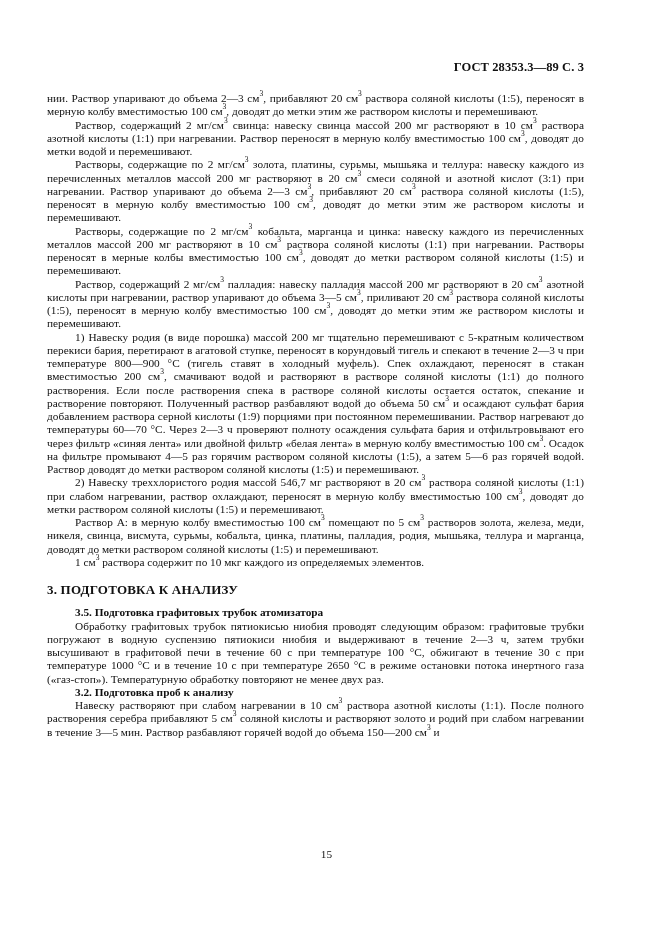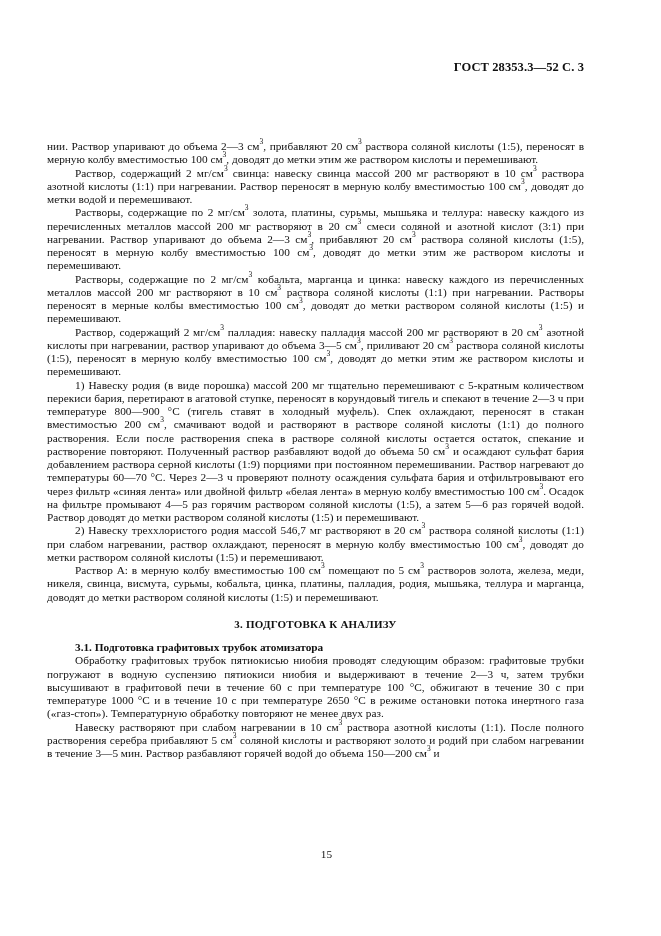--- a/index.html
+++ b/index.html
@@ -1,48 +1,50 @@
 <!DOCTYPE html>
 <html><head>
   <meta charset="utf-8">
   <style>
     html, body { margin: 0; padding: 0; background: #ffffff; }
     body { width: 661px; height: 936px; position: relative; overflow: hidden;
            font-family: "Liberation Serif", serif; color: #111; }
     .header { position: absolute; top: 60px; right: 77px; font-weight: bold; font-size: 12.5px;
               letter-spacing: 0.1px; }
     .content { position: absolute; left: 47px; top: 92px; width: 537px;
-               font-size: 11.3px; line-height: 13.25px; text-align: justify; margin-top: 48px; }
+               font-size: 11.3px; line-height: 13.25px; text-align: justify; }
     .content p { margin: 0; text-indent: 28px; hyphens: manual; }
     .content p.noindent { text-indent: 0; }
     sup { font-size: 7.5px; line-height: 0; position: relative; top: -1px; vertical-align: super; }
-    .section-title { text-align: center; font-weight: bold; font-size: 11px; text-indent: 0 !important;
+    .section-title { text-align: left; font-weight: bold; font-size: 13px; text-indent: 0 !important;
                      margin: 14px 0 10px 0 !important; letter-spacing: 0.2px; }
     .subhead { font-weight: bold; }
     .page-number { position: absolute; top: 848px; left: 0; width: 653px; text-align: center;
                    font-size: 11.3px; }
   </style>
 </head>
 <body>
 
-<div class="header">ГОСТ 28353.3—52 С. 3</div>
+<div class="header">ГОСТ 28353.3—89 С. 3</div>
 
 <div class="content">
   <div id="paras">
       <p class="noindent">нии. Раствор упаривают до объема 2—3 см<sup>3</sup>, прибавляют 20 см<sup>3</sup> раствора соляной кислоты (1:5), переносят в мерную колбу вместимостью 100 см<sup>3</sup>, доводят до метки этим же раствором кислоты и перемешивают.</p>
       <p>Раствор, содержащий 2 мг/см<sup>3</sup> свинца: навеску свинца массой 200 мг растворяют в 10 см<sup>3</sup> рас­твора азотной кислоты (1:1) при нагревании. Раствор переносят в мерную колбу вместимостью 100 см<sup>3</sup>, доводят до метки водой и перемешивают.</p>
       <p>Растворы, содержащие по 2 мг/см<sup>3</sup> золота, платины, сурьмы, мышьяка и теллура: навеску каж­дого из перечисленных металлов массой 200 мг растворяют в 20 см<sup>3</sup> смеси соляной и азотной кислот (3:1) при нагревании.  Раствор упаривают до объема 2—3 см<sup>3</sup>, прибавляют 20 см<sup>3</sup> раствора соляной кислоты (1:5), переносят в мерную колбу вместимостью 100 см<sup>3</sup>, доводят до метки этим же раство­ром кислоты и перемешивают.</p>
       <p>Растворы, содержащие по 2 мг/см<sup>3</sup> кобальта, марганца и цинка: навеску каждого из перечис­ленных металлов массой 200 мг растворяют в 10 см<sup>3</sup> раствора соляной кислоты (1:1) при нагрева­нии. Растворы переносят в мерные колбы вместимостью 100 см<sup>3</sup>, доводят до метки раствором соляной кислоты (1:5) и перемешивают.</p>
       <p>Раствор, содержащий 2 мг/см<sup>3</sup> палладия: навеску палладия массой 200 мг растворяют в 20 см<sup>3</sup> азотной кислоты при нагревании, раствор упаривают до объема 3—5 см<sup>3</sup>, приливают 20 см<sup>3</sup> раствора соляной кислоты (1:5), переносят в мерную колбу вместимостью 100 см<sup>3</sup>, доводят до метки этим же раствором кислоты и перемешивают.</p>
       <p>1)  Навеску родия (в виде порошка) массой 200 мг тщательно перемешивают с 5-кратным ко­личеством перекиси бария, перетирают в агатовой ступке, переносят в корундовый тигель и спека­ют в течение 2—3 ч при температуре 800—900 °С (тигель ставят в холодный муфель). Спек охлаждают, переносят в стакан вместимостью 200 см<sup>3</sup>, смачивают водой и растворяют в растворе со­ляной кислоты (1:1) до полного растворения. Если после растворения спека в растворе соляной кислоты остается остаток, спекание и растворение повторяют.  Полученный раствор разбавляют во­дой до объема 50 см<sup>3</sup> и осаждают сульфат бария добавлением раствора серной кислоты (1:9) порция­ми при постоянном перемешивании. Раствор нагревают до температуры 60—70 °С. Через 2—3 ч проверяют полноту осаждения сульфата бария и отфильтровывают его через фильтр «синяя лента» или двойной фильтр «белая лента» в мерную колбу вместимостью 100 см<sup>3</sup>. Осадок на фильтре про­мывают 4—5 раз горячим раствором соляной кислоты (1:5), а затем 5—6 раз горячей водой.  Раствор доводят до метки раствором соляной кислоты (1:5) и перемешивают.</p>
       <p>2)  Навеску треххлористого родия массой 546,7 мг растворяют в 20 см<sup>3</sup> раствора соляной кис­лоты (1:1) при слабом нагревании, раствор охлаждают, переносят в мерную колбу вместимостью 100 см<sup>3</sup>, доводят до метки раствором соляной кислоты (1:5) и перемешивают.</p>
       <p>Раствор А: в мерную колбу вместимостью 100 см<sup>3</sup> помещают по 5 см<sup>3</sup> растворов золота, железа, меди, никеля, свинца, висмута, сурьмы, кобальта, цинка, платины, палладия, родия, мышьяка, тел­лура и марганца, доводят до метки раствором соляной кислоты (1:5) и перемешивают.</p>
+      <p>1 см<sup>3</sup> раствора содержит по 10 мкг каждого из определяемых элементов.</p>
     </div>
 
   <p class="section-title">3.  ПОДГОТОВКА К АНАЛИЗУ</p>
 
-  <p class="subhead">3.1.  Подготовка графитовых трубок атомизатора</p>
+  <p class="subhead">3.5.  Подготовка графитовых трубок атомизатора</p>
   <p>Обработку графитовых трубок пятиокисью ниобия проводят следующим образом: графитовые трубки погружают в водную суспензию пятиокиси ниобия и выдерживают в течение 2—3 ч, затем трубки высушивают в графитовой печи в течение 60 с при температуре 100 °С, обжигают в течение 30 с при температуре 1000 °С и в течение 10 с при температуре 2650 °С в режиме остановки потока инертного газа («газ-стоп»). Температурную обработку повторяют не менее двух раз.</p>
 
+  <p class="subhead">3.2.  Подготовка проб к анализу</p>
   <p>Навеску растворяют при слабом нагревании в 10 см<sup>3</sup> раствора азотной кислоты (1:1).  После полного растворения серебра прибавляют 5 см<sup>3</sup> соляной кислоты и растворяют золото и родий при слабом нагревании в течение 3—5 мин.  Раствор разбавляют горячей водой до объема 150—200 см<sup>3</sup> и</p>
 </div>
 
 <div class="page-number">15</div>
 
 </body></html>

